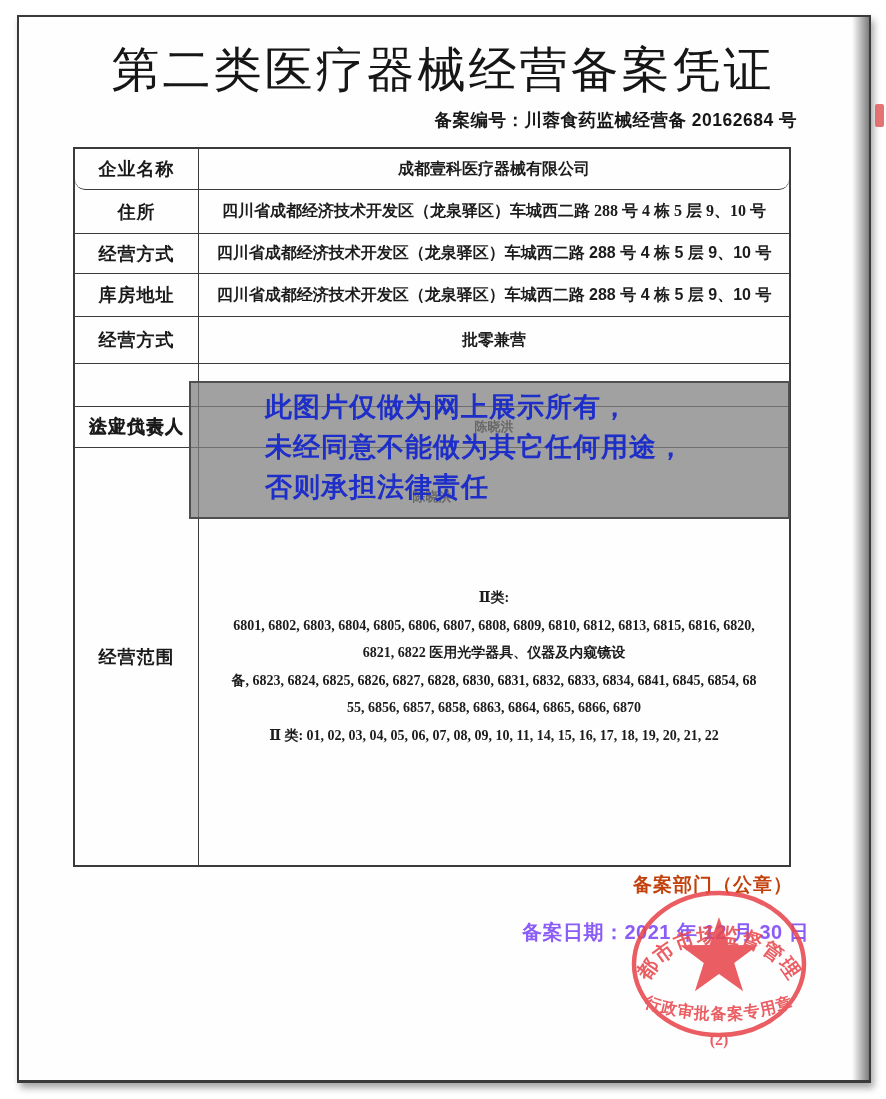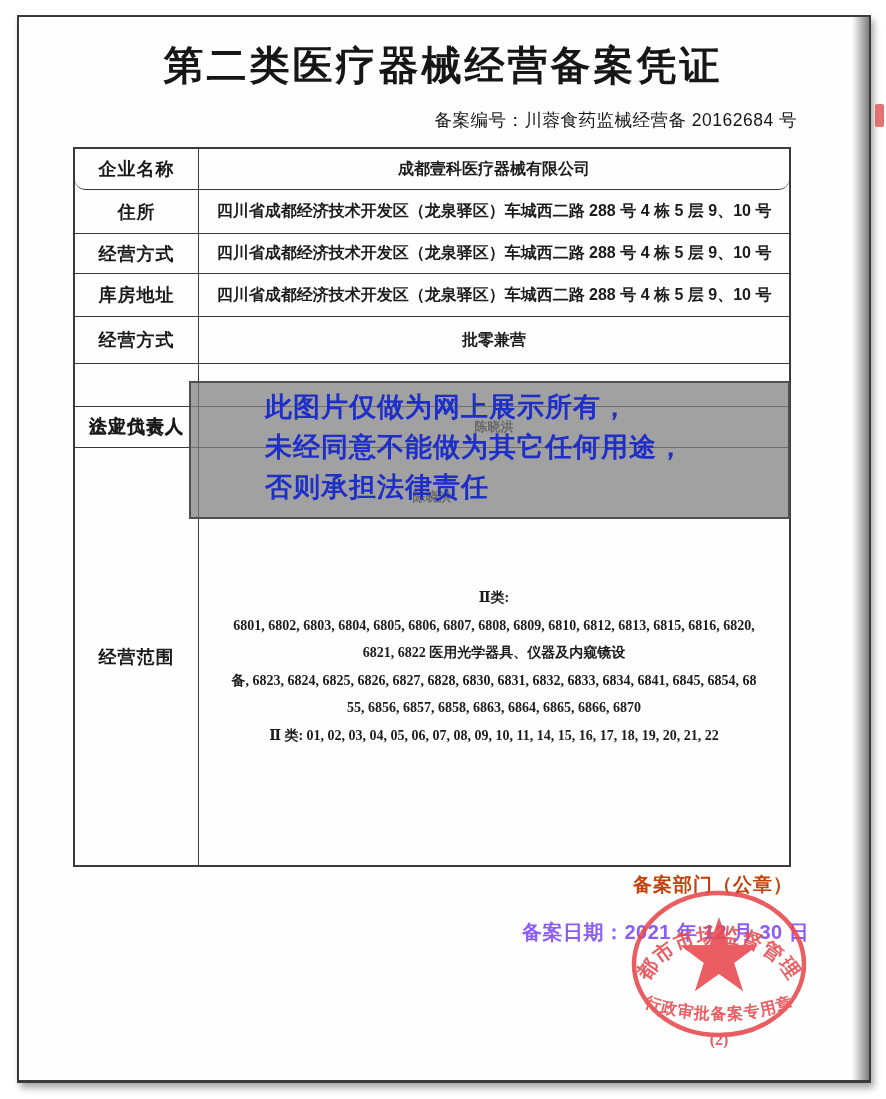--- a/index.html
+++ b/index.html
@@ -11,34 +11,34 @@
     background:#fefefe; border:2px solid #3a3a3a; border-bottom-width:3px;
     box-shadow: 3px 5px 7px rgba(0,0,0,0.35);
   }
   .edge-shade {
     position:absolute; top:0; right:0; width:17px; height:100%;
     background:linear-gradient(to right, rgba(255,255,255,0), rgba(45,45,45,0.62));
   }
 
   .doc-title {
     position:absolute; left:0; top:38px; width:886px; text-align:center;
-    font-size:40px; font-weight:bold; color:#161616; letter-spacing:3px;
+    font-size:48px; font-weight:normal; color:#161616; letter-spacing:3px;
   }
   .filing-line {
     position:absolute; top:108px; right:89px;
-    font-size:17.5px; font-weight:normal; color:#171717; letter-spacing:0.5px;
+    font-size:17.5px; font-weight:bold; color:#171717; letter-spacing:0.5px;
   }
 
   .cert-table {
     position:absolute; left:73px; top:147px; width:718px; height:720px;
     border:2px solid #3b3b3b; display:flex; flex-direction:column; background:transparent;
   }
   .trow { display:flex; border-bottom:1px solid #3b3b3b; }
   .trow:last-child { border-bottom:none; flex:1; }
-  .r1{height:41px;border-radius:10px;} .r2{height:44px;} .r3{height:40px;} .r4{height:43px;}
+  .r1{height:41px;border-radius:10px;} .r2{height:44px;font-family:Liberation Serif, serif;} .r3{height:40px;} .r4{height:43px;}
   .r5{height:47px;} .r6{height:43px;flex-direction:column;} .r7{height:41px;}
   .tlabel {
     width:124px; flex:0 0 124px; border-right:1px solid #3b3b3b;
     display:flex; align-items:center; justify-content:center;
     font-size:18px; font-weight:bold; color:#1a1a1a; letter-spacing:1px;
   }
   .tvalue {
     flex:1; display:flex; align-items:center; justify-content:center;
     font-size:16px; font-weight:600; color:#1c1c1c; text-align:center; padding:0 10px;
   }

